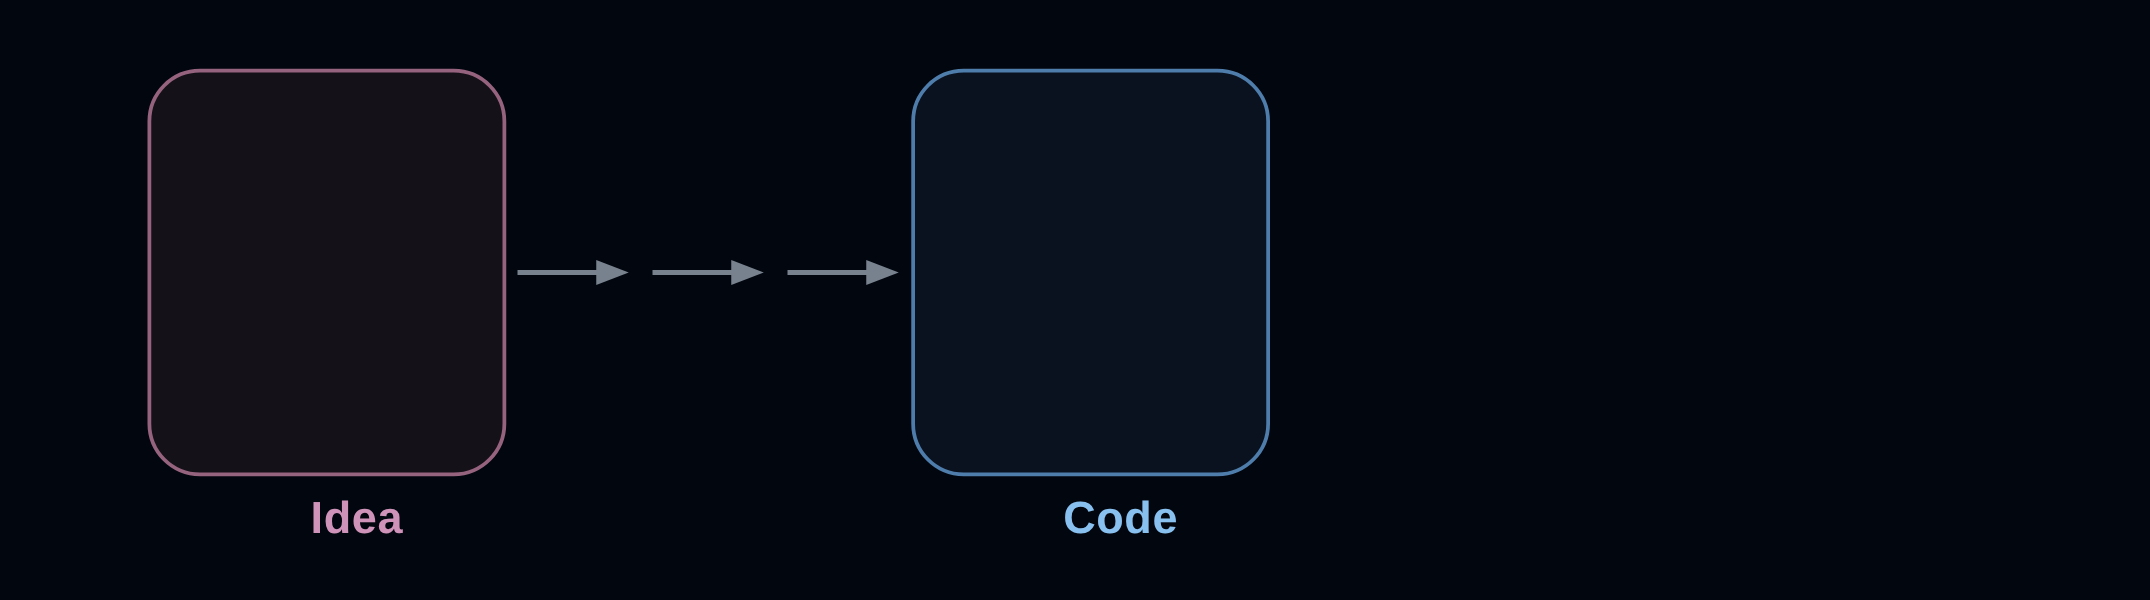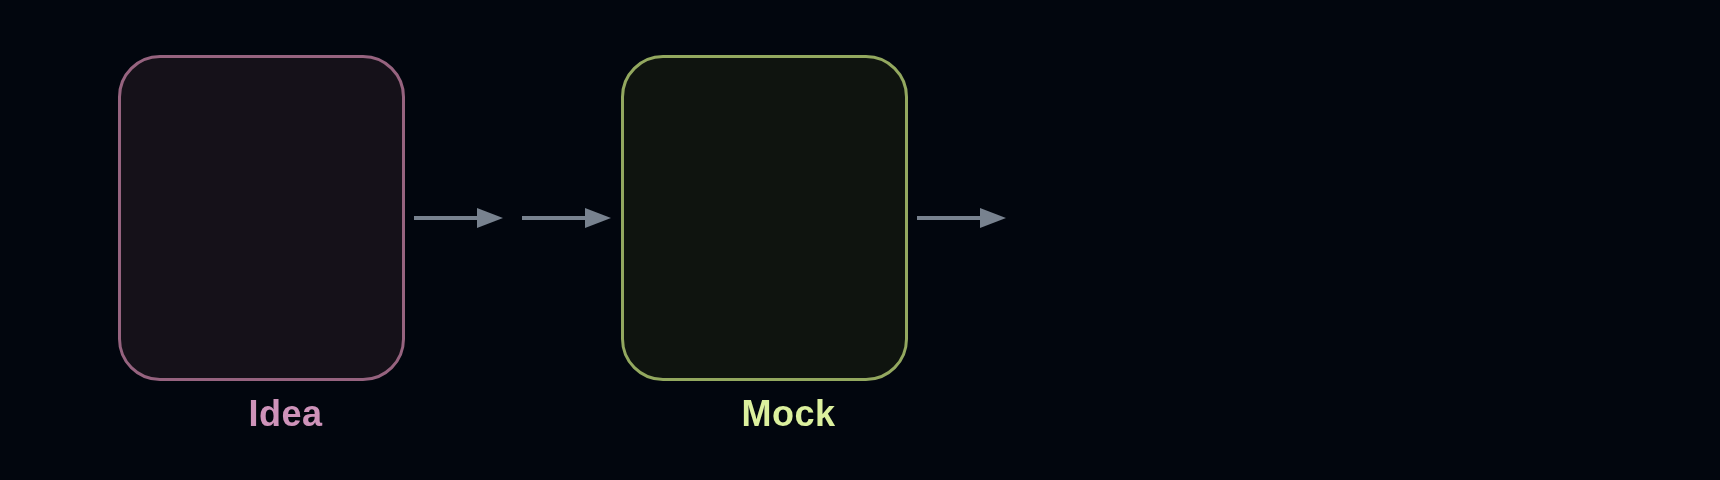--- a/index.html
+++ b/index.html
@@ -68,27 +68,27 @@
     </div>
 
 
     <div class="arrow-cell">
       <svg class="arrow" width="92" height="24" viewBox="0 0 92 24">
         <line x1="1" y1="12" x2="67" y2="12" stroke-width="4" style="stroke: rgb(120, 130, 143);"></line>
         <polygon points="64,2 90,12 64,22" style="fill: rgb(120, 130, 143);"></polygon>
       </svg>
     </div>
 
-    <div class="node">
-      <div class="node-box" style="border-color: rgb(147, 168, 95); background-color: rgb(15, 20, 15);"></div>
-      <div class="node-label" style="color: rgb(220, 240, 158);">Mock</div>
-    </div>
 
     <div class="arrow-cell">
       <svg class="arrow" width="92" height="24" viewBox="0 0 92 24">
         <line x1="1" y1="12" x2="67" y2="12" stroke-width="4" style="stroke: rgb(120, 130, 143);"></line>
         <polygon points="64,2 90,12 64,22" style="fill: rgb(120, 130, 143);"></polygon>
       </svg>
     </div>
 
+    <div class="node">
+      <div class="node-box" style="border-color: rgb(79, 125, 171); background-color: rgb(10, 18, 32);"></div>
+      <div class="node-label" style="color: rgb(136, 192, 240);">Code</div>
+    </div>
 
   </div>
 </div>
 
 </body></html>

